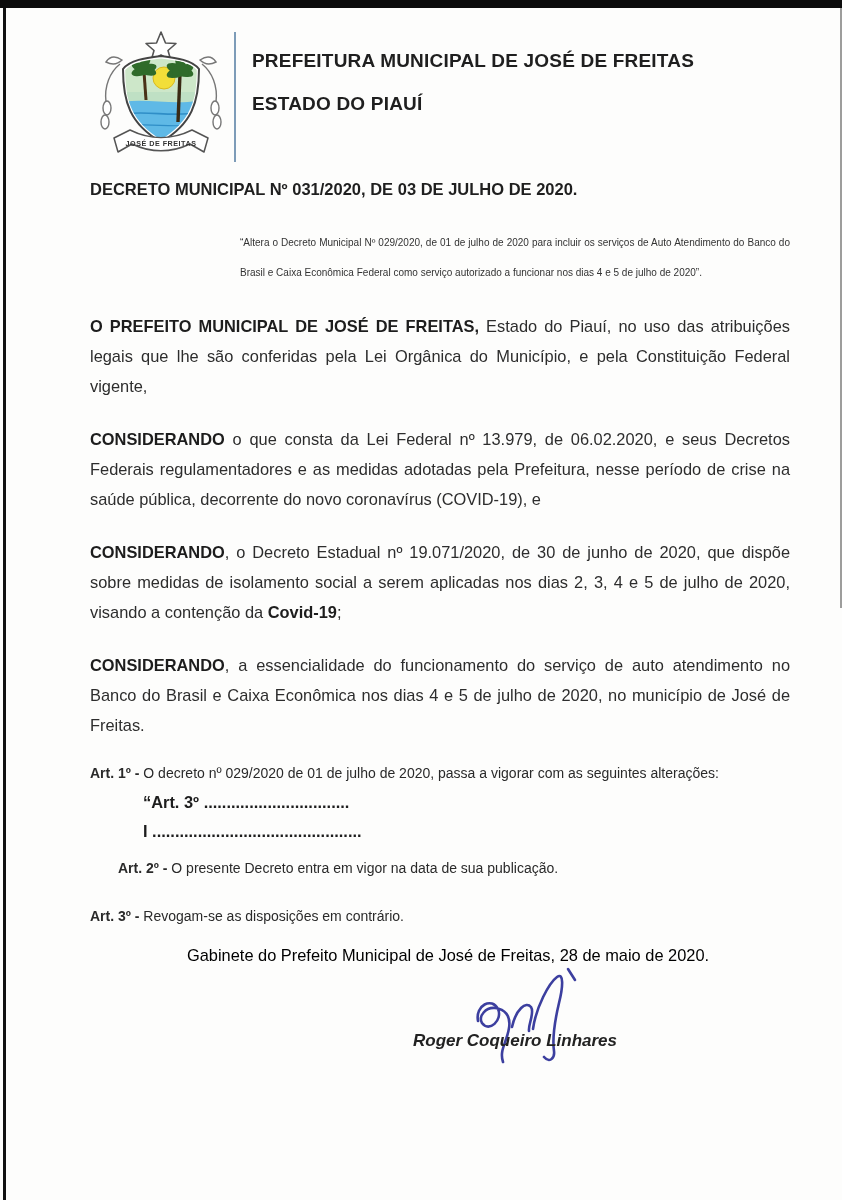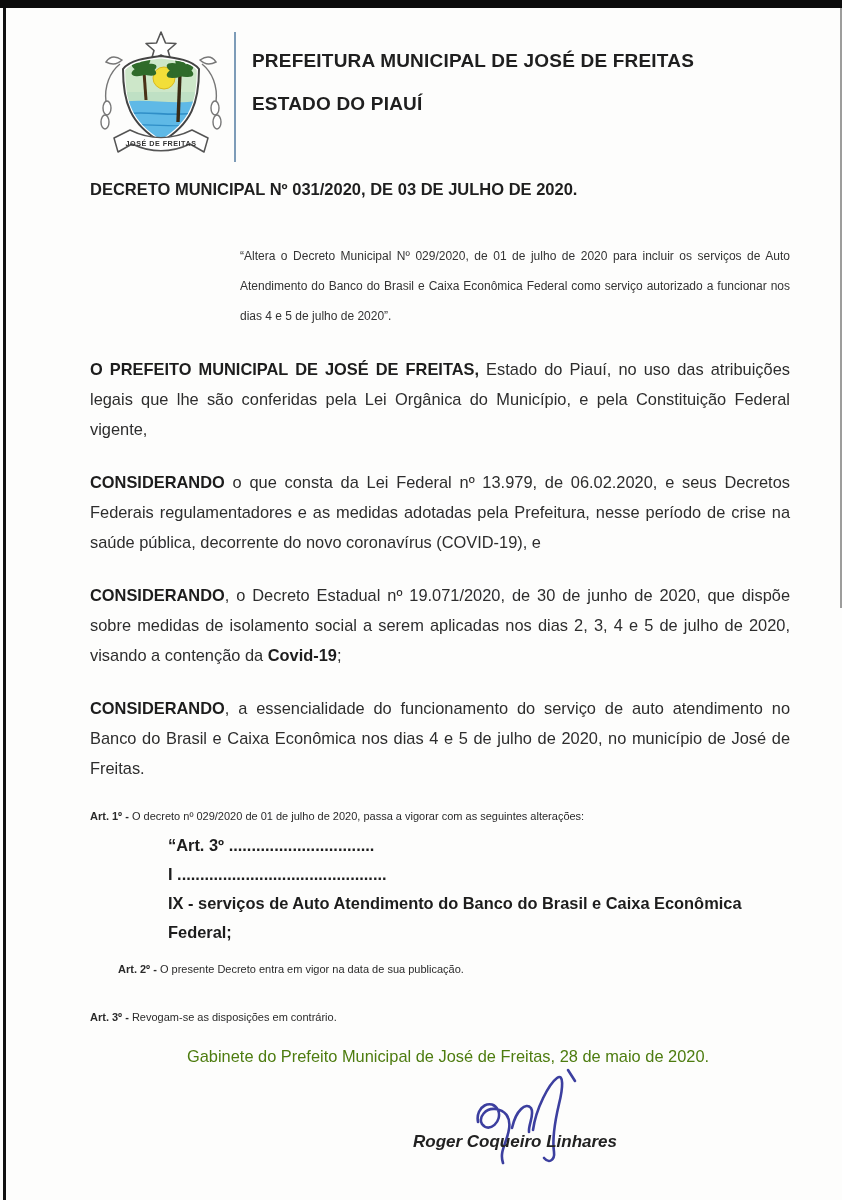--- a/index.html
+++ b/index.html
@@ -24,33 +24,33 @@
   .emblem{width:138px;height:134px;flex:0 0 auto;margin-left:2px;}
   .hdr-divider{width:2px;height:130px;background:var(--divider-blue,#7d9cb8);margin:2px 16px 0 4px;}
   .org{padding-top:20px;}
   .org-line{font-weight:bold;font-size:19px;letter-spacing:.2px;color:#1f1f1f;}
   .org-line + .org-line{margin-top:21px;}
 
   
   .doc-title{margin-top:16px;font-weight:bold;font-size:16.5px;color:#1f1f1f;}
 
   
-  .quote{margin:42px 0 0 150px;text-align:justify;font-size:12px;line-height:30px;color:#333;}
+  .quote{margin:29px 0 0 150px;text-align:justify;font-size:10px;line-height:30px;color:#333;}
 
   .para{margin-top:23px;text-align:justify;font-size:16.4px;line-height:30px;color:#2d2d2d;}
   .para b{color:#1d1d1d;}
 
   .decreta{margin-top:22px;text-align:center;font-weight:bold;font-size:17px;letter-spacing:2px;color:#1d1d1d;}
 
-  .art{margin-top:18px;text-align:justify;font-size:11px;line-height:30px;}
-  .qline{margin-left:78px;font-weight:bold;font-size:16.4px;line-height:29px;color:#1d1d1d;}
+  .art{margin-top:18px;text-align:justify;font-size:14px;line-height:30px;}
+  .qline{margin-left:53px;font-weight:bold;font-size:16.4px;line-height:29px;color:#1d1d1d;}
   .qline b{font-weight:bold;}
   .art-tight{margin-top:7px;margin-left:28px;}
 
-  .gabinete{margin-top:15px;margin-left:97px;font-size:16.4px;color:#4d7c0f;}
+  .gabinete{margin-top:15px;margin-left:97px;font-size:16.4px;color:#000000;}
 
   
   .sig-block{margin-top:0;width:340px;margin-left:255px;text-align:center;}
   .scribble{display:block;margin:0 auto -34px auto;}
   .sig-name{font-weight:bold;font-style:italic;font-size:17px;color:#222;}
 </style>
 </head>
 <body>
 
 <div class="page">
@@ -130,21 +130,20 @@
     <div class="para"><b>O PREFEITO MUNICIPAL DE JOSÉ DE FREITAS,</b><span> Estado do Piauí, no uso das atribuições legais que lhe são conferidas pela Lei Orgânica do Município, e pela Constituição Federal vigente,</span></div>
 
     <div class="para"><b>CONSIDERANDO</b><span> o que consta da Lei Federal nº 13.979, de 06.02.2020, e seus Decretos Federais regulamentadores e as medidas adotadas pela Prefeitura, nesse período de crise na saúde pública, decorrente do novo coronavírus (COVID-19), e</span></div>
     <div class="para"><b>CONSIDERANDO</b><span>, o Decreto Estadual nº 19.071/2020, de 30 de junho de 2020, que dispõe sobre medidas de isolamento social a serem aplicadas nos dias 2, 3, 4 e 5 de julho de 2020, visando a contenção da </span><b>Covid-19</b><span>;</span></div>
     <div class="para"><b>CONSIDERANDO</b><span>, a essencialidade do funcionamento do serviço de auto atendimento no Banco do Brasil e Caixa Econômica nos dias 4 e 5 de julho de 2020, no município de José de Freitas.</span></div>
 
 
     <div class="art"><b>Art. 1º -</b><span> O decreto nº 029/2020 de 01 de julho de 2020, passa a vigorar com as seguintes alterações:</span></div>
     <div class="qline"><b>“Art. 3º ................................</b></div>
     <div class="qline"><b>I ..............................................</b></div>
-    <div class="qline"><b>IX - serviços de Auto Atendimento do Banco do Brasil e Caixa Econômica Federal;</b></div>
     <div class="art art-tight"><b>Art. 2º -</b><span> O presente Decreto entra em vigor na data de sua publicação.</span></div>
     <div class="art"><b>Art. 3º -</b><span> Revogam-se as disposições em contrário.</span></div>
 
     <div class="gabinete">Gabinete do Prefeito Municipal de José de Freitas, 28 de maio de 2020.</div>
 
     <div class="sig-block">
       <svg class="scribble" width="230" height="100" viewBox="0 0 230 100">
         <g fill="none" stroke="#3c3f9f" stroke-width="2.6" stroke-linecap="round">
           <path d="M168,4 l7,11"></path>
           <path d="M78,56 c-3,-16 14,-24 20,-12 c5,11 -9,24 -16,14 c-4,-7 4,-16 13,-15 c10,1 16,8 14,20 c-2,14 -10,22 -6,34"></path>

